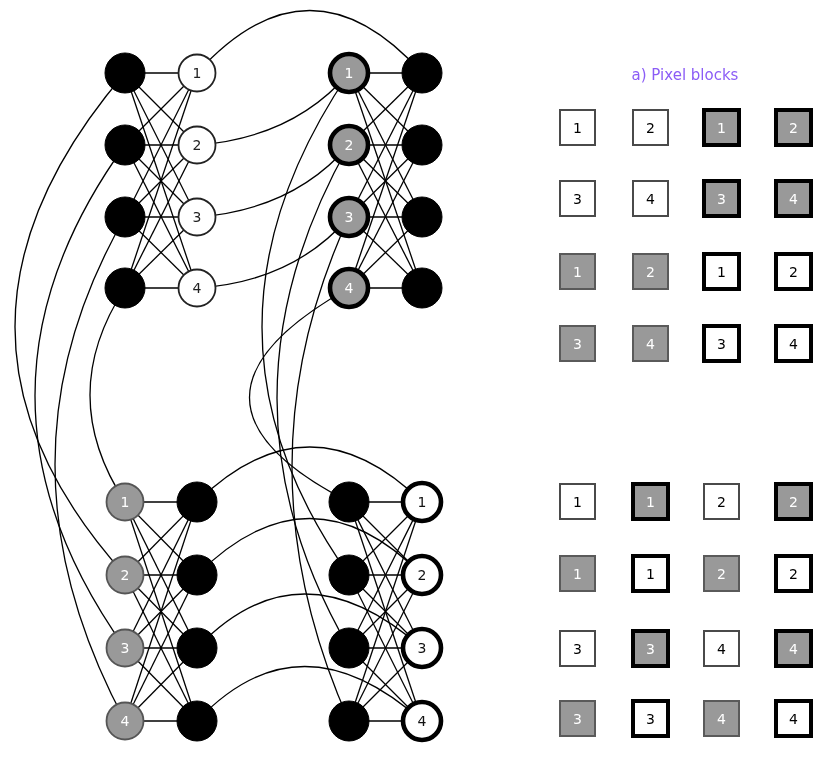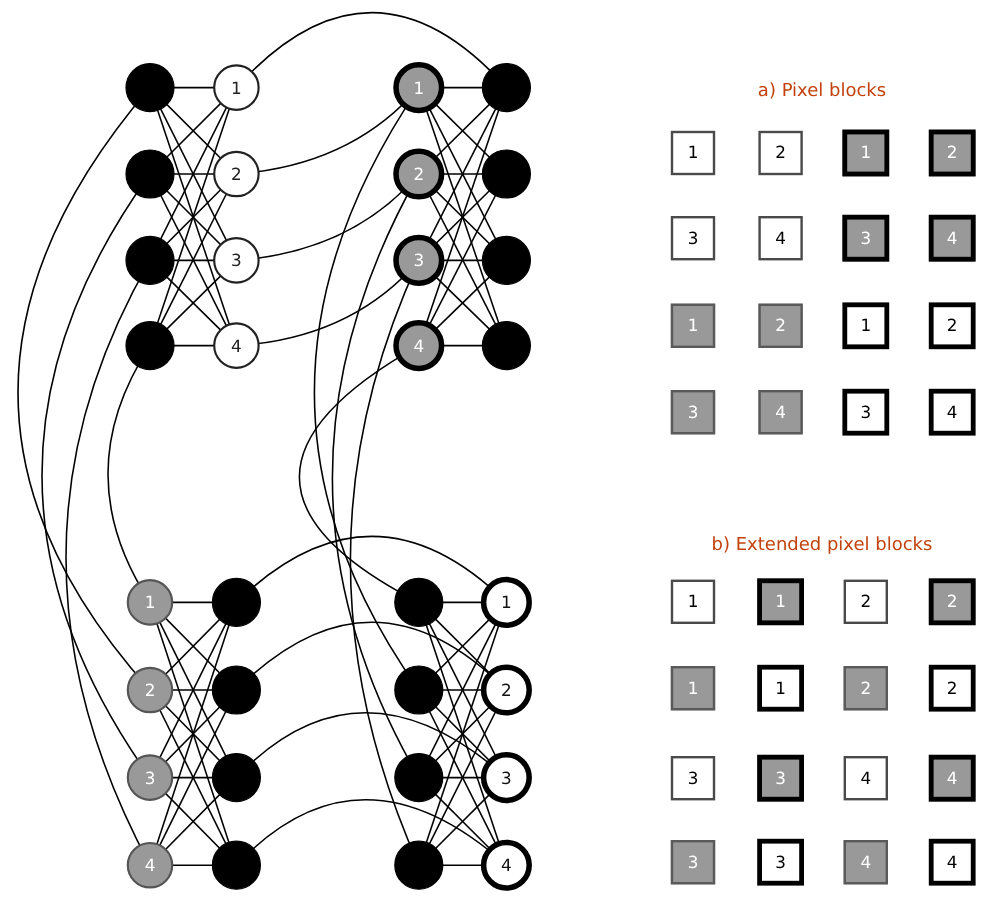--- a/index.html
+++ b/index.html
@@ -1,21 +1,21 @@
 <!DOCTYPE html>
 <html><head>
 <meta charset="utf-8">
 <style>
   html,body{margin:0;padding:0;background:#fff;}
   body{width:830px;height:757px;position:relative;overflow:hidden;
        font-family:"DejaVu Sans","Liberation Sans",sans-serif;}
   #figure{position:absolute;inset:0;}
   #graph-svg{position:absolute;left:0;top:0;}
   .panel-title{position:absolute;left:540px;width:290px;text-align:center;
-       font-size:15px;color:#c2410c;}
+       font-size:15px;color:#8b5cf6;}
   #panel-a-title{top:66px;}
   #panel-b-title{top:444px;}
   .block{position:absolute;box-sizing:border-box;display:flex;
        align-items:center;justify-content:center;font-size:14px;line-height:1;}
   .white-thin {width:37px;height:37px;background:#fff;border:2px solid #4a4a4a;color:#000;}
   .gray-thin  {width:37px;height:37px;background:#999;border:2px solid #5a5a5a;color:#fff;}
   .gray-thick {width:39px;height:39px;background:#999;border:4px solid #000;color:#fff;}
   .white-thick{width:39px;height:39px;background:#fff;border:4px solid #000;color:#000;}
 </style>
 </head>
@@ -146,21 +146,20 @@
       <circle cx="422" cy="502" r="19" fill="#ffffff" stroke="#000000" stroke-width="4.6"></circle>
       <text x="422" y="507" text-anchor="middle" font-size="14" fill="#111">1</text>
       <circle cx="422" cy="575" r="19" fill="#ffffff" stroke="#000000" stroke-width="4.6"></circle>
       <text x="422" y="580" text-anchor="middle" font-size="14" fill="#111">2</text>
       <circle cx="422" cy="648" r="19" fill="#ffffff" stroke="#000000" stroke-width="4.6"></circle>
       <text x="422" y="653" text-anchor="middle" font-size="14" fill="#111">3</text>
       <circle cx="422" cy="721" r="19" fill="#ffffff" stroke="#000000" stroke-width="4.6"></circle>
       <text x="422" y="726" text-anchor="middle" font-size="14" fill="#111">4</text>
     </svg>
   <div class="panel-title" id="panel-a-title">a) Pixel blocks</div>
-  <div class="panel-title" id="panel-b-title">b) Extended pixel blocks</div>
   <div id="blocks-a">
       <div class="block white-thin" style="left: 559px; top: 109px;">1</div>
       <div class="block white-thin" style="left: 632px; top: 109px;">2</div>
       <div class="block gray-thick" style="left: 702px; top: 108px;">1</div>
       <div class="block gray-thick" style="left: 774px; top: 108px;">2</div>
       <div class="block white-thin" style="left: 559px; top: 180px;">3</div>
       <div class="block white-thin" style="left: 632px; top: 180px;">4</div>
       <div class="block gray-thick" style="left: 702px; top: 179px;">3</div>
       <div class="block gray-thick" style="left: 774px; top: 179px;">4</div>
       <div class="block gray-thin" style="left: 559px; top: 253px;">1</div>

